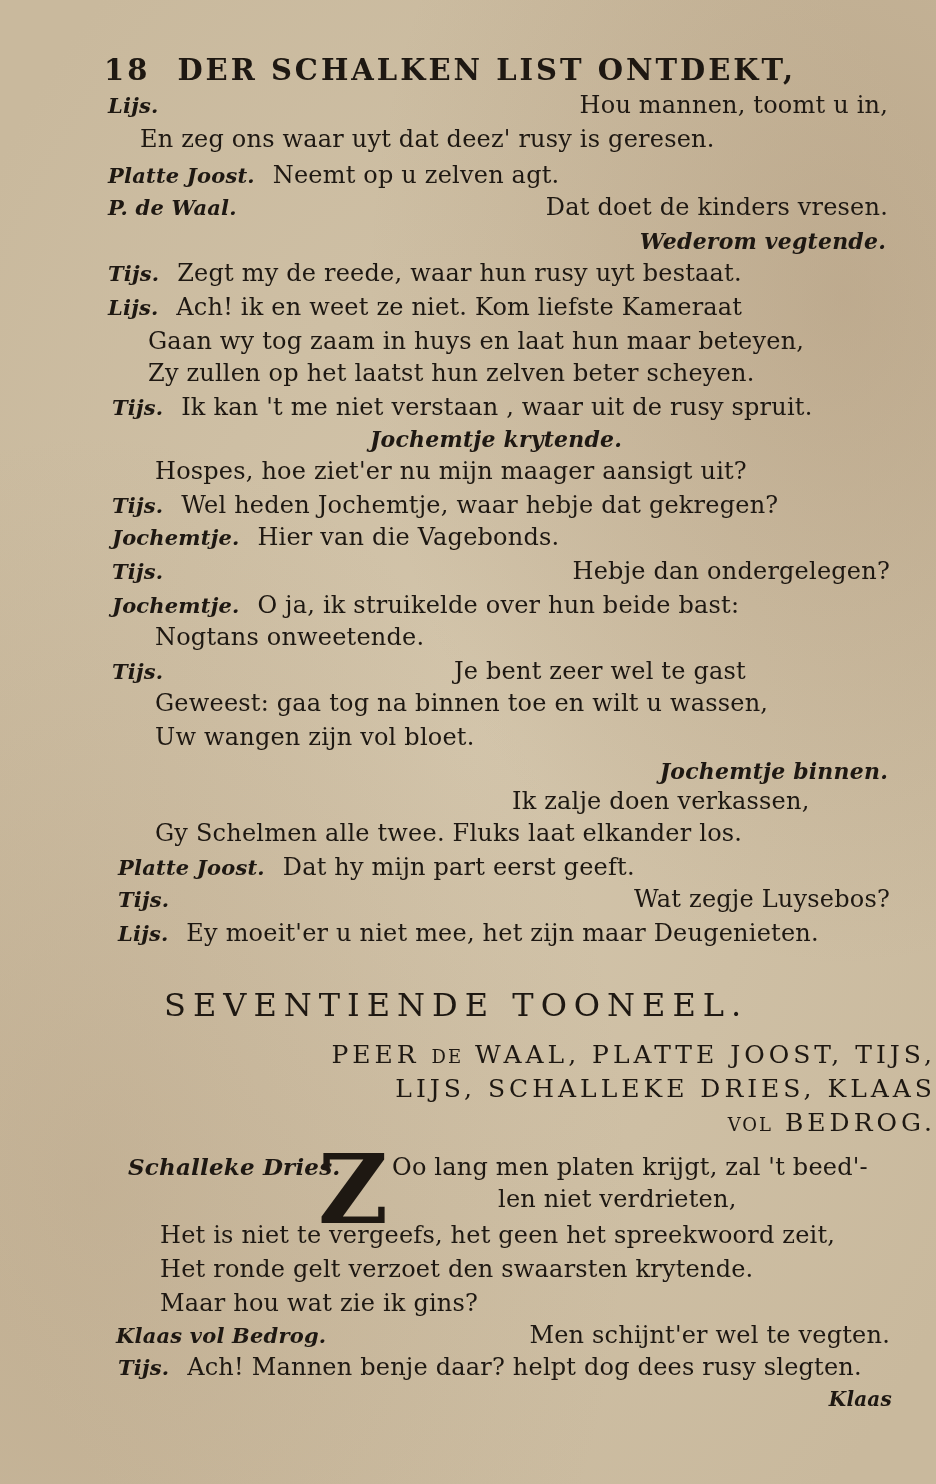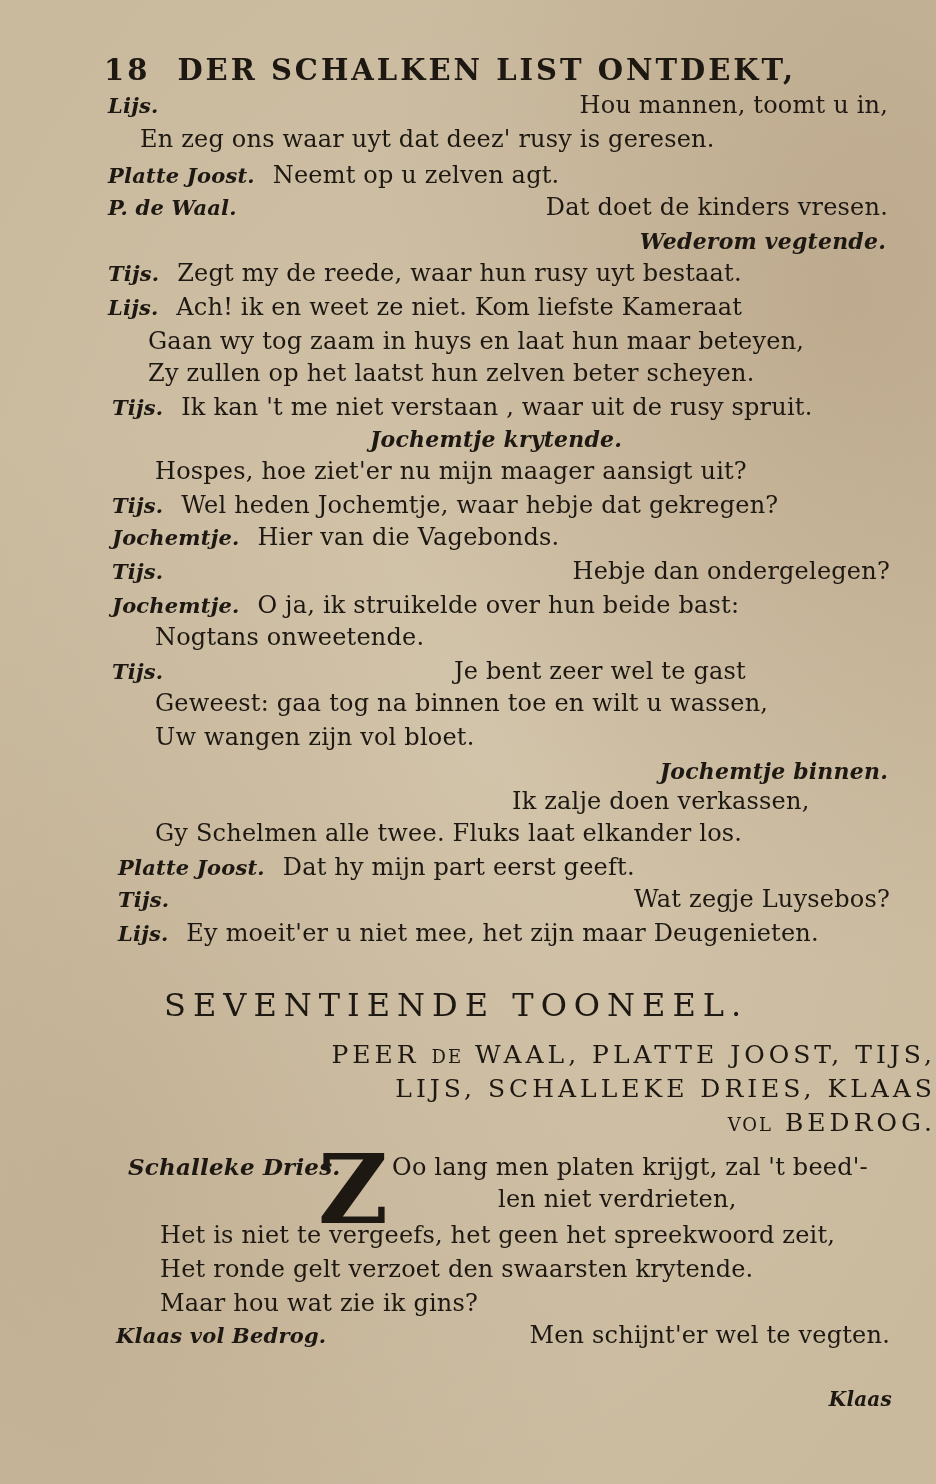--- a/index.html
+++ b/index.html
@@ -148,15 +148,19 @@
   <div class="line" style="left:160px; top:1254px;">
     <span>Het ronde gelt verzoet den swaarsten krytende.</span>
   </div>
   <div class="line" style="left:160px; top:1288px;">
     <span>Maar hou wat zie ik gins?</span>
   </div>
   <div class="line" style="left:116px; top:1320px; width:774px;">
     <span class="spk">Klaas vol Bedrog.</span>
     <span style="position:absolute; right:0;">Men schijnt'er wel te vegten.</span>
   </div>
+  <div class="line" style="left:118px; top:1352px;">
+    <span class="spk">Tijs.</span>
+    <span>Ach! Mannen benje daar? helpt dog dees rusy slegten.</span>
+  </div>
 
   <div class="line catch" style="right:44px; top:1384px;">Klaas</div>
 </div>
 
 </body></html>

